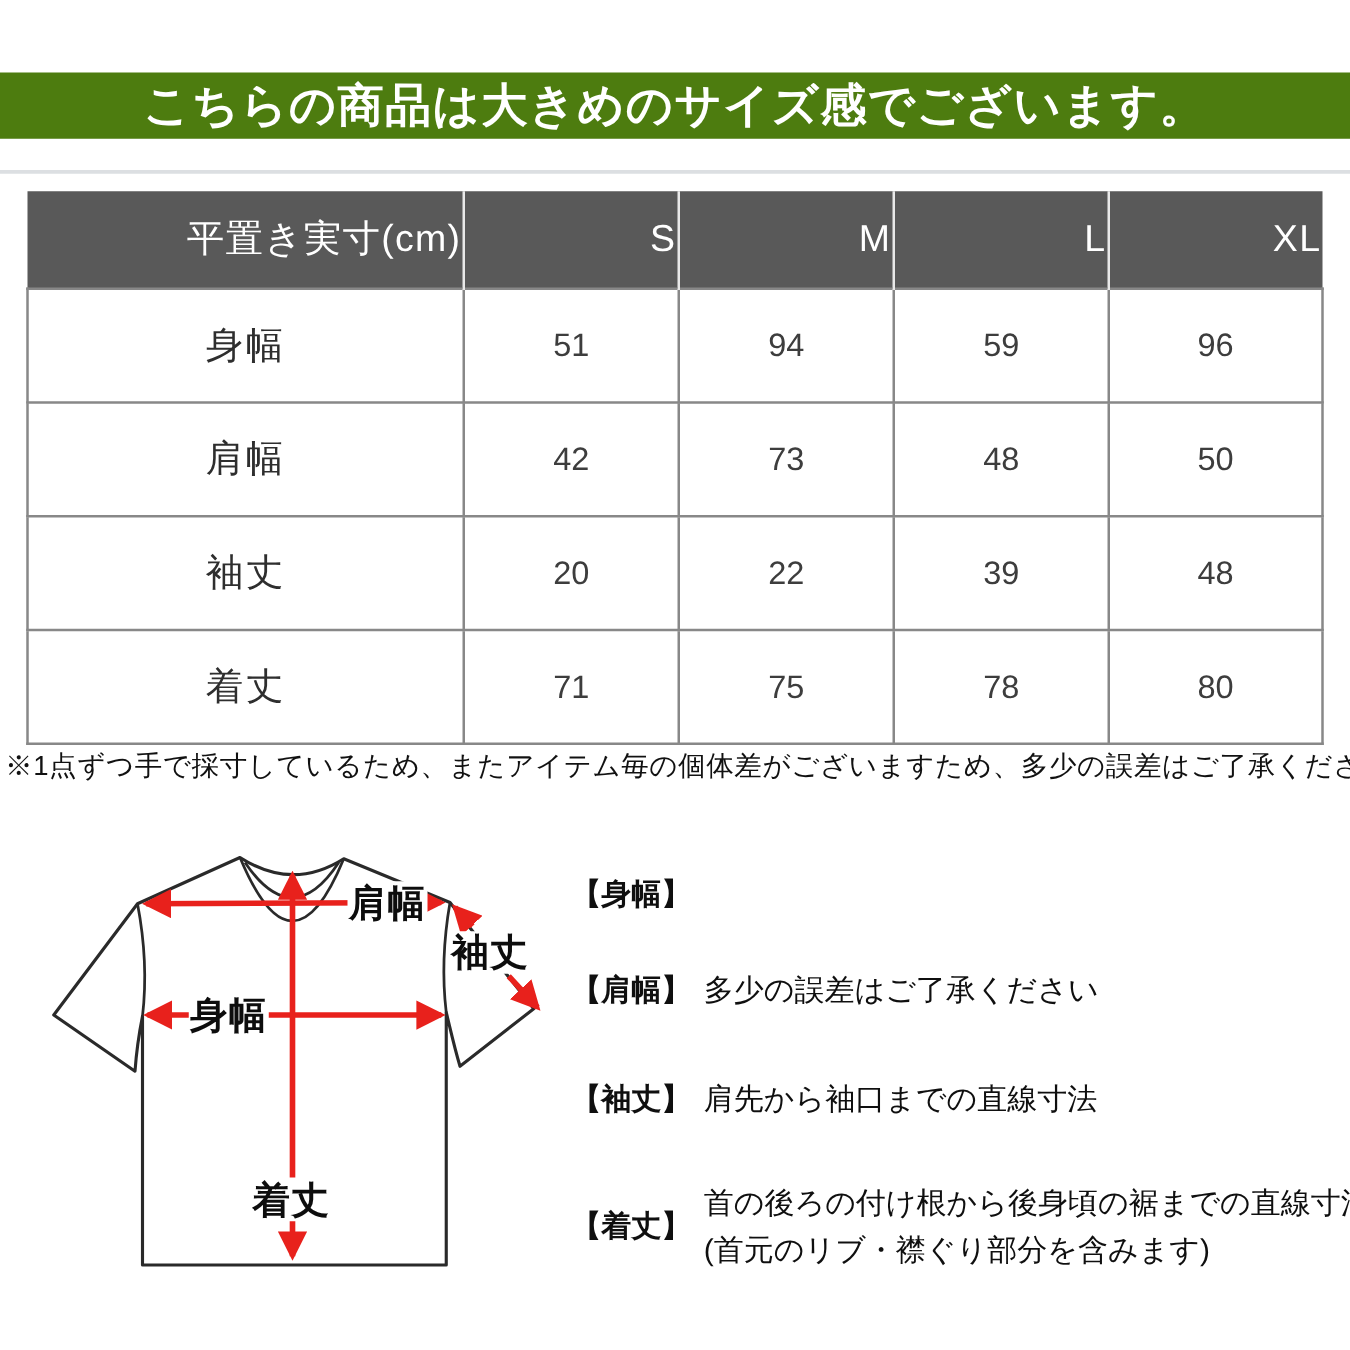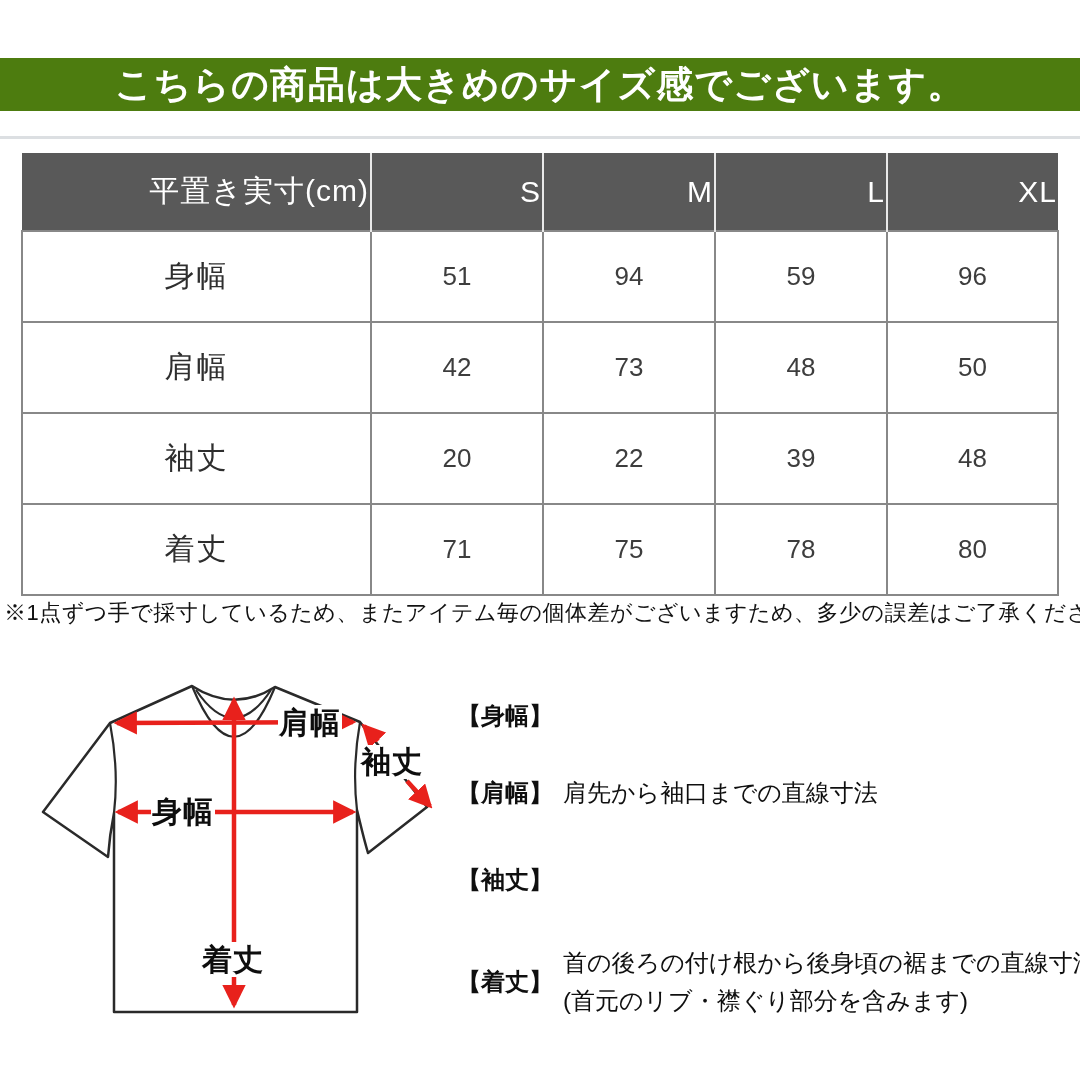--- a/index.html
+++ b/index.html
@@ -155,24 +155,25 @@
   <text x="163" y="162">身幅</text>
   <text x="213" y="310">着丈</text>
   <text x="372" y="112">袖丈</text>
 </svg>
 
 <div class="def" style="top:700px">
   <span class="term">【身幅】</span>
 </div>
 <div class="def" style="top:777px">
   <span class="term">【肩幅】</span>
-  <span class="desc">肩先から袖口までの直線寸法</span>
+  <span class="desc">多少の誤差はご了承ください</span>
 </div>
 <div class="def" style="top:864px">
   <span class="term">【袖丈】</span>
+  <span class="desc">肩先から袖口までの直線寸法</span>
 </div>
 <div class="def def-two" style="top:944px">
   <span class="term">【着丈】</span>
   <span class="desc">
     <div>首の後ろの付け根から後身頃の裾までの直線寸法</div>
     <div>(首元のリブ・襟ぐり部分を含みます)</div>
   </span>
 </div>
 
 </body></html>

